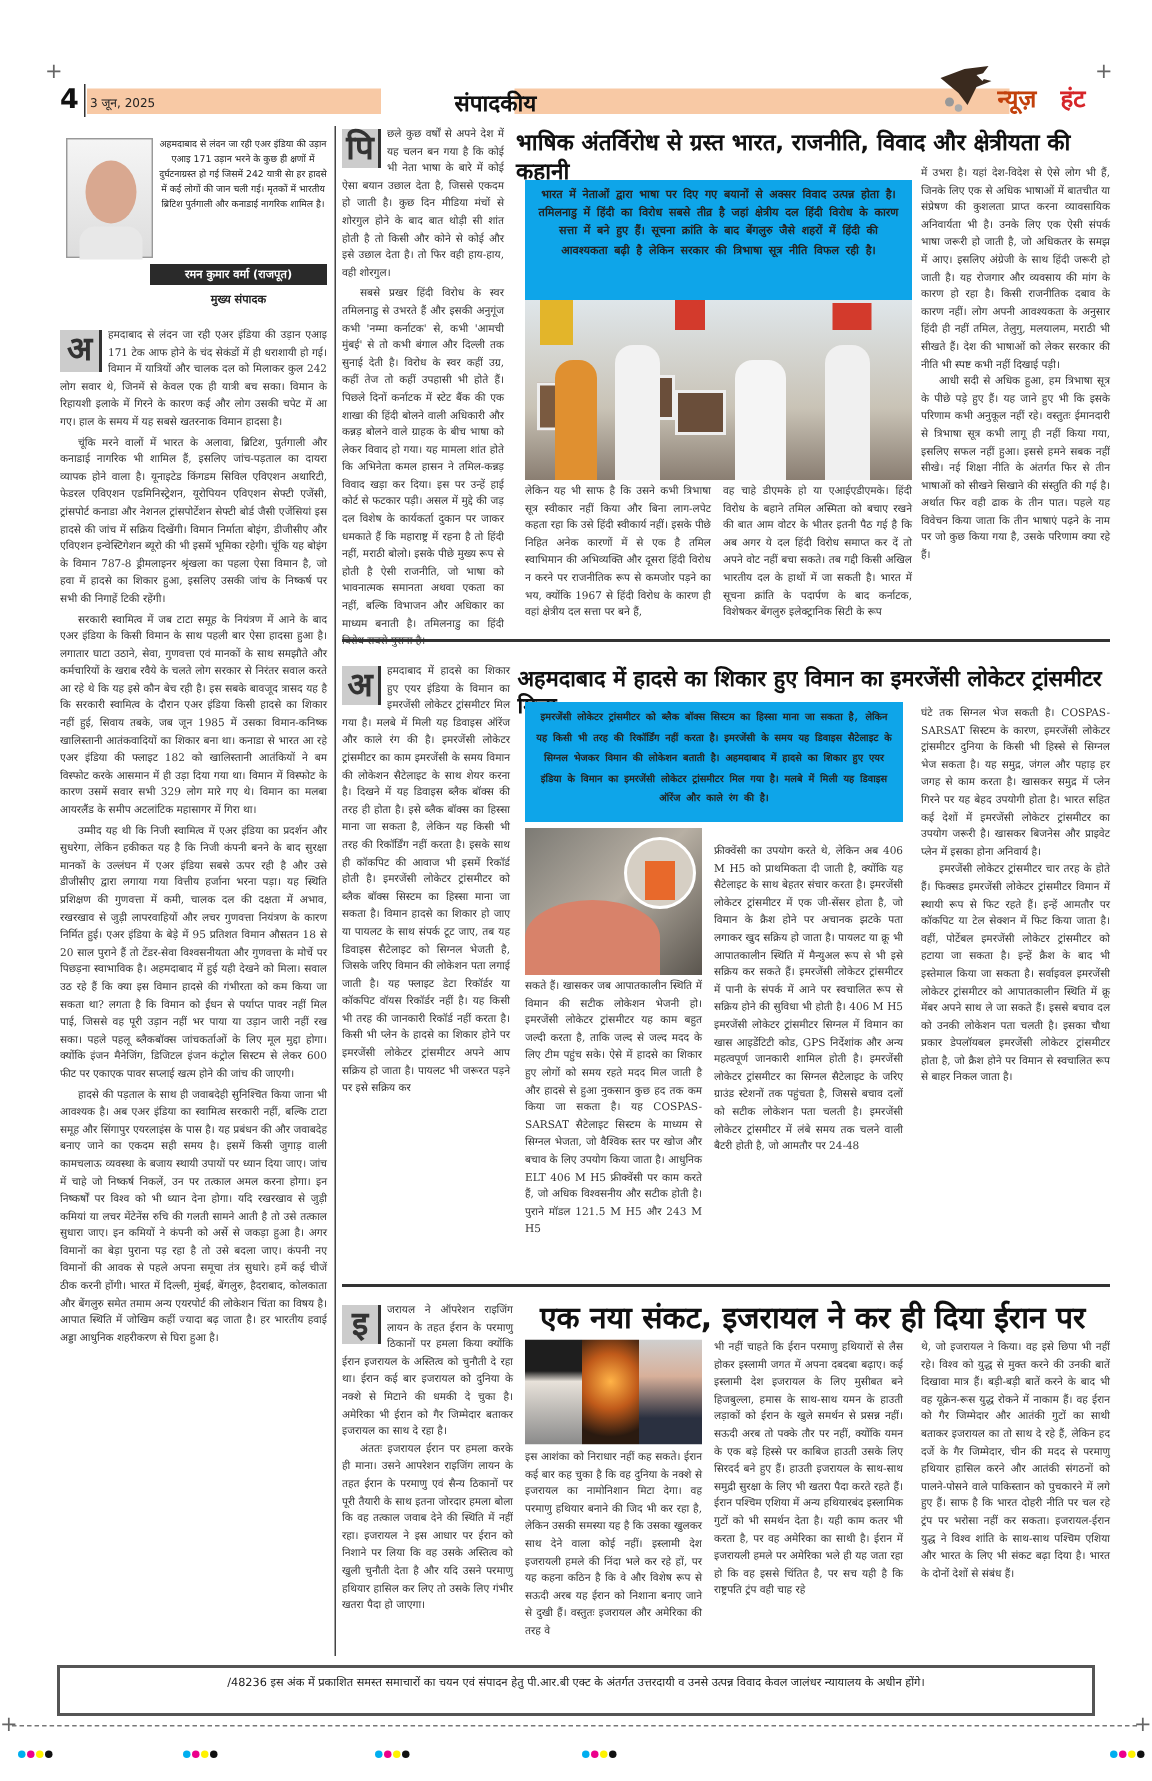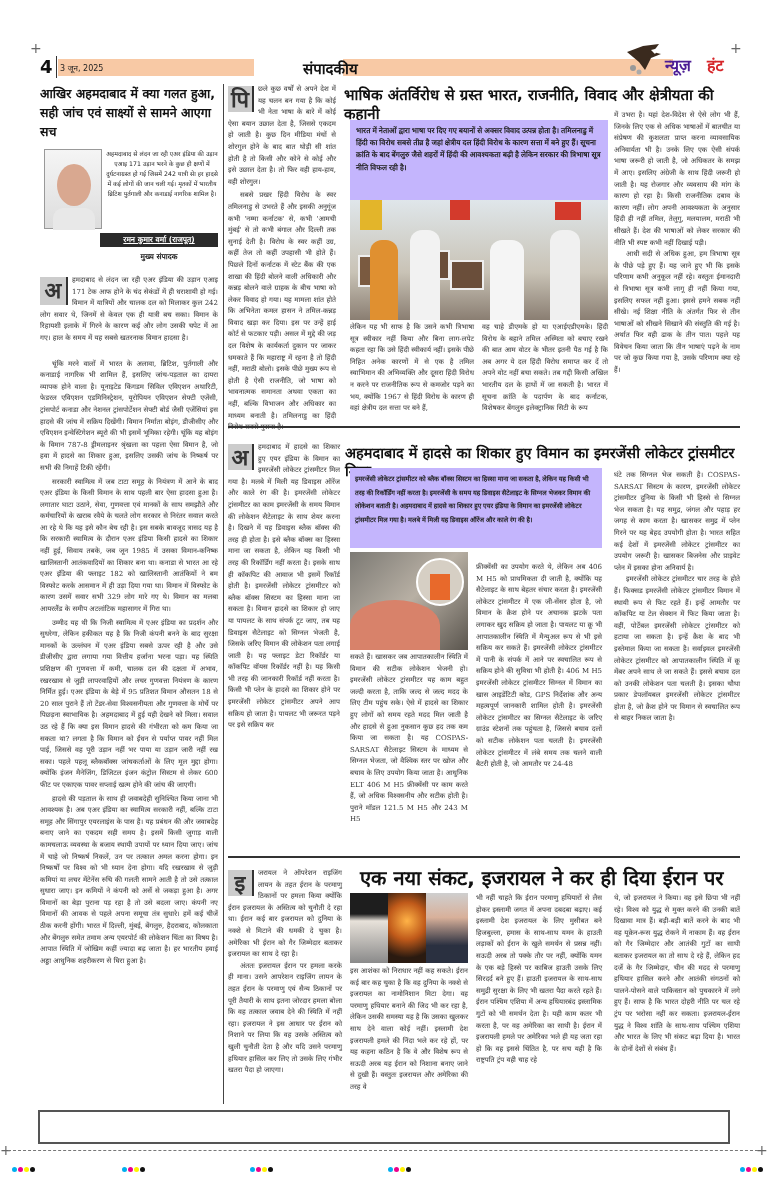--- a/index.html
+++ b/index.html
@@ -6,29 +6,29 @@
   body { width: 768px; height: 1187px; background: #fff; font-family: "DejaVu Serif", serif; color: #222; position: relative; overflow: hidden; }
   .crop { position: absolute; color: #666; font-size: 14px; font-family: "DejaVu Sans", sans-serif; }
   .header { position: absolute; left: 40px; top: 56px; width: 690px; height: 22px; }
   .hband-l { position: absolute; left: 18px; top: 3px; width: 196px; height: 17px; background: #f8c9a5; }
   .hband-r { position: absolute; left: 303px; top: 3px; width: 330px; height: 17px; background: #f8c9a5; }
   .pg-num { position: absolute; left: 0; top: 0; font: bold 18px "DejaVu Sans", sans-serif; color: #111; border-right: 1px solid #333; padding-right: 3px; line-height: 22px; }
   .pg-date { position: absolute; left: 20px; top: 6px; font-size: 8px; font-family: "DejaVu Sans", sans-serif; }
   .section { position: absolute; left: 263px; top: 2px; font: bold 15px "DejaVu Sans", sans-serif; color: #111; }
   .logo { position: absolute; left: 585px; top: -14px; width: 110px; height: 36px; }
   .logo .bird { position: absolute; left: 0; top: 0; width: 40px; height: 34px; }
-  .logo .t1 { position: absolute; left: 40px; top: 12px; font: bold 16px "DejaVu Sans", sans-serif; color: #4c1d95; }
+  .logo .t1 { position: absolute; left: 40px; top: 12px; font: bold 16px "DejaVu Sans", sans-serif; color: #c2410c; }
   .logo .t2 { position: absolute; left: 82px; top: 12px; font: bold 16px "DejaVu Sans", sans-serif; color: #d6262a; }
   .vrule { position: absolute; width: 1px; background: #444; }
   .hrule { position: absolute; height: 2px; background: #333; }
   .headline { font-family: "DejaVu Sans", sans-serif; font-weight: bold; color: #111; line-height: 1.25; }
   .body-text { font-size: 7px; line-height: 11.6px; color: #333; text-align: justify; }
   .para { text-indent: 12px; margin-bottom: 2px; }
   .dropcap { float: left; width: 28px; height: 28px; background: #ccc; margin: 2px 4px 0 0; font: bold 22px "DejaVu Sans", sans-serif; text-align: center; line-height: 28px; border-right: 2px solid #333; }
-  .pull { background: #c4b5fd; font-family: Liberation Sans, sans-serif; font-weight: bold; color: #222; text-align: left; }
+  .pull { background: #0ea5e9; font-family: Liberation Mono, monospace; font-weight: bold; color: #222; text-align: center; }
   .photo { position: absolute; overflow: hidden; }
   .footer-box { position: absolute; left: 38px; top: 1110px; width: 692px; height: 34px; border: 2px solid #555; font-size: 7.5px; text-align: center; line-height: 13px; padding-top: 3px; font-family: "DejaVu Sans", sans-serif; }
   .dash { position: absolute; left: 8px; top: 1150px; width: 750px; border-top: 1px dashed #777; }
   .regmarks { position: absolute; top: 1157px; height: 6px; }
   .regmarks span { display: inline-block; width: 5px; height: 5px; border-radius: 50%; margin-right: 1px; }
 </style>
 </head>
 <body>
 
 <div class="crop" style="left:30px;top:40px;">+</div>
@@ -48,33 +48,32 @@
       <path d="M26 8 L34 6 L30 12 Z" fill="#fff"></path>
       <circle cx="8" cy="26" r="3" fill="#999"></circle>
         <circle cx="14" cy="30" r="2.5" fill="#aaa"></circle>
     </svg>
     <span class="t1">न्यूज़</span>
     <span class="t2">हंट</span>
   </div>
 </div>
 
 <div style="position:absolute;left:40px;top:84px;width:178px;">
-  <div class="headline" style="font-size:12.5px;line-height:19px;">आखिर अहमदाबाद में क्या गलत हुआ, सही जांच एवं साक्ष्यों से सामने आएगा सच</div>
   <div style="position:relative;height:130px;margin-top:4px;">
     <div style="position:absolute;left:4px;top:4px;width:58px;height:80px;background:linear-gradient(#f5f5f5,#ddd);border:1px solid #999;">
       <div style="position:absolute;left:12px;top:14px;width:34px;height:42px;border-radius:50%;background:#d9a890;"></div>
       <div style="position:absolute;left:8px;top:58px;width:42px;height:22px;background:#e8e8e8;border-radius:10px 10px 0 0;"></div>
     </div>
     <div style="position:absolute;left:66px;top:4px;width:112px;font-size:6.2px;line-height:10px;text-align:center;font-family:'DejaVu Sans',sans-serif;">अहमदाबाद से लंदन जा रही एअर इंडिया की उड़ान एआइ 171 उड़ान भरने के कुछ ही क्षणों में दुर्घटनाग्रस्त हो गई जिसमें 242 यात्री सेा हर हादसे में कई लोगों की जान चली गई। मृतकों में भारतीय ब्रिटिश पुर्तगाली और कनाडाई नागरिक शामिल है।</div>
-    <div style="position:absolute;left:60px;top:88px;width:118px;height:14px;background:#2a2a2a;color:#fff;font-size:7.5px;text-align:center;line-height:14px;font-family:'DejaVu Sans',sans-serif;font-weight:bold;text-decoration:underline;">रमन कुमार वर्मा (राजपूत)</div>
+    <div style="position:absolute;left:60px;top:88px;width:118px;height:14px;background:#2a2a2a;color:#fff;font-size:7.5px;text-align:center;line-height:14px;font-family:'DejaVu Sans',sans-serif;font-weight:bold;">रमन कुमार वर्मा (राजपूत)</div>
     <div style="position:absolute;left:60px;top:106px;width:118px;font-size:7.5px;text-align:center;font-weight:bold;font-family:'DejaVu Sans',sans-serif;">मुख्य संपादक</div>
   </div>
   <div class="body-text">
     <div class="dropcap">अ</div>
-    <p style="margin-bottom:14px;">हमदाबाद से लंदन जा रही एअर इंडिया की उड़ान एआइ 171 टेक आफ होने के चंद सेकंडों में ही धराशायी हो गई। विमान में यात्रियों और चालक दल को मिलाकर कुल 242 लोग सवार थे, जिनमें से केवल एक ही यात्री बच सका। विमान के रिहायशी इलाके में गिरने के कारण कई और लोग उसकी चपेट में आ गए। हाल के समय में यह सबसे खतरनाक विमान हादसा है।</p>
+    <p style="margin-bottom:2px;">हमदाबाद से लंदन जा रही एअर इंडिया की उड़ान एआइ 171 टेक आफ होने के चंद सेकंडों में ही धराशायी हो गई। विमान में यात्रियों और चालक दल को मिलाकर कुल 242 लोग सवार थे, जिनमें से केवल एक ही यात्री बच सका। विमान के रिहायशी इलाके में गिरने के कारण कई और लोग उसकी चपेट में आ गए। हाल के समय में यह सबसे खतरनाक विमान हादसा है।</p>
     <p class="para">चूंकि मरने वालों में भारत के अलावा, ब्रिटिश, पुर्तगाली और कनाडाई नागरिक भी शामिल हैं, इसलिए जांच-पड़ताल का दायरा व्यापक होने वाला है। यूनाइटेड किंगडम सिविल एविएशन अथारिटी, फेडरल एविएशन एडमिनिस्ट्रेशन, यूरोपियन एविएशन सेफ्टी एजेंसी, ट्रांसपोर्ट कनाडा और नेशनल ट्रांसपोर्टेशन सेफ्टी बोर्ड जैसी एजेंसियां इस हादसे की जांच में सक्रिय दिखेंगी। विमान निर्माता बोइंग, डीजीसीए और एविएशन इन्वेस्टिगेशन ब्यूरो की भी इसमें भूमिका रहेगी। चूंकि यह बोइंग के विमान 787-8 ड्रीमलाइनर श्रृंखला का पहला ऐसा विमान है, जो हवा में हादसे का शिकार हुआ, इसलिए उसकी जांच के निष्कर्ष पर सभी की निगाहें टिकी रहेंगी।</p>
     <p class="para">सरकारी स्वामित्व में जब टाटा समूह के नियंत्रण में आने के बाद एअर इंडिया के किसी विमान के साथ पहली बार ऐसा हादसा हुआ है। लगातार घाटा उठाने, सेवा, गुणवत्ता एवं मानकों के साथ समझौते और कर्मचारियों के खराब रवैये के चलते लोग सरकार से निरंतर सवाल करते आ रहे थे कि यह इसे कौन बेच रही है। इस सबके बावजूद त्रासद यह है कि सरकारी स्वामित्व के दौरान एअर इंडिया किसी हादसे का शिकार नहीं हुई, सिवाय तबके, जब जून 1985 में उसका विमान-कनिष्क खालिस्तानी आतंकवादियों का शिकार बना था। कनाडा से भारत आ रहे एअर इंडिया की फ्लाइट 182 को खालिस्तानी आतंकियों ने बम विस्फोट करके आसमान में ही उड़ा दिया गया था। विमान में विस्फोट के कारण उसमें सवार सभी 329 लोग मारे गए थे। विमान का मलबा आयरलैंड के समीप अटलांटिक महासागर में गिरा था।</p>
     <p class="para">उम्मीद यह थी कि निजी स्वामित्व में एअर इंडिया का प्रदर्शन और सुधरेगा, लेकिन हकीकत यह है कि निजी कंपनी बनने के बाद सुरक्षा मानकों के उल्लंघन में एअर इंडिया सबसे ऊपर रही है और उसे डीजीसीए द्वारा लगाया गया वित्तीय हर्जाना भरना पड़ा। यह स्थिति प्रशिक्षण की गुणवत्ता में कमी, चालक दल की दक्षता में अभाव, रखरखाव से जुड़ी लापरवाहियों और लचर गुणवत्ता नियंत्रण के कारण निर्मित हुई। एअर इंडिया के बेड़े में 95 प्रतिशत विमान औसतन 18 से 20 साल पुराने हैं तो टेंडर-सेवा विश्वसनीयता और गुणवत्ता के मोर्चे पर पिछड़ना स्वाभाविक है। अहमदाबाद में हुई यही देखने को मिला। सवाल उठ रहे हैं कि क्या इस विमान हादसे की गंभीरता को कम किया जा सकता था? लगता है कि विमान को ईंधन से पर्याप्त पावर नहीं मिल पाई, जिससे वह पूरी उड़ान नहीं भर पाया या उड़ान जारी नहीं रख सका। पहले पहलू ब्लैकबॉक्स जांचकर्ताओं के लिए मूल मुद्दा होगा। क्योंकि इंजन मैनेजिंग, डिजिटल इंजन कंट्रोल सिस्टम से लेकर 600 फीट पर एकाएक पावर सप्लाई खत्म होने की जांच की जाएगी।</p>
     <p class="para">हादसे की पड़ताल के साथ ही जवाबदेही सुनिश्चित किया जाना भी आवश्यक है। अब एअर इंडिया का स्वामित्व सरकारी नहीं, बल्कि टाटा समूह और सिंगापुर एयरलाइंस के पास है। यह प्रबंधन की और जवाबदेह बनाए जाने का एकदम सही समय है। इसमें किसी जुगाड़ वाली कामचलाऊ व्यवस्था के बजाय स्थायी उपायों पर ध्यान दिया जाए। जांच में चाहे जो निष्कर्ष निकलें, उन पर तत्काल अमल करना होगा। इन निष्कर्षों पर विश्व को भी ध्यान देना होगा। यदि रखरखाव से जुड़ी कमियां या लचर मेंटेनेंस रुचि की गलती सामने आती है तो उसे तत्काल सुधारा जाए। इन कमियों ने कंपनी को अर्से से जकड़ा हुआ है। अगर विमानों का बेड़ा पुराना पड़ रहा है तो उसे बदला जाए। कंपनी नए विमानों की आवक से पहले अपना समूचा तंत्र सुधारे। हमें कई चीजें ठीक करनी होंगी। भारत में दिल्ली, मुंबई, बेंगलुरु, हैदराबाद, कोलकाता और बेंगलुरु समेत तमाम अन्य एयरपोर्ट की लोकेशन चिंता का विषय है। आपात स्थिति में जोखिम कहीं ज्यादा बढ़ जाता है। हर भारतीय हवाई अड्डा आधुनिक शहरीकरण से घिरा हुआ है।</p>
   </div>
 </div>
 <div class="vrule" style="left:223px;top:84px;height:1020px;"></div>
 
 <div class="headline" style="position:absolute;left:344px;top:86px;width:396px;font-size:15px;">भाषिक अंतर्विरोध से ग्रस्त भारत, राजनीति, विवाद और क्षेत्रीयता की कहानी</div>
 <div style="position:absolute;left:228px;top:84px;width:108px;" class="body-text">
@@ -131,19 +130,20 @@
 <div class="photo" style="position:absolute;left:350px;top:893px;width:118px;height:70px;">
   <div style="position:absolute;left:0;top:0;width:38px;height:70px;background:linear-gradient(#1e1e1e 0%,#1e1e1e 30%,#e8e2da 40%,#8a8a8a 100%);"></div>
   <div style="position:absolute;left:38px;top:0;width:38px;height:70px;background:radial-gradient(circle at 50% 40%,#ffb347 0%,#c05a1a 40%,#2a1a10 80%);"></div>
   <div style="position:absolute;left:76px;top:0;width:42px;height:70px;background:linear-gradient(#cfcfcf 0%,#d8b09a 35%,#2a3040 75%);"></div>
 </div>
 <div class="body-text" style="position:absolute;left:350px;top:966px;width:118px;">इस आशंका को निराधार नहीं कह सकते। ईरान कई बार कह चुका है कि वह दुनिया के नक्शे से इजरायल का नामोनिशान मिटा देगा। वह परमाणु हथियार बनाने की जिद भी कर रहा है, लेकिन उसकी समस्या यह है कि उसका खुलकर साथ देने वाला कोई नहीं। इस्लामी देश इजरायली हमले की निंदा भले कर रहे हों, पर यह कहना कठिन है कि वे और विशेष रूप से सऊदी अरब यह ईरान को निशाना बनाए जाने से दुखी हैं। वस्तुतः इजरायल और अमेरिका की तरह वे</div>
 <div class="body-text" style="position:absolute;left:476px;top:893px;width:126px;">भी नहीं चाहते कि ईरान परमाणु हथियारों से लैस होकर इस्लामी जगत में अपना दबदबा बढ़ाए। कई इस्लामी देश इजरायल के लिए मुसीबत बने हिजबुल्ला, हमास के साथ-साथ यमन के हाउती लड़ाकों को ईरान के खुले समर्थन से प्रसन्न नहीं। सऊदी अरब तो पक्के तौर पर नहीं, क्योंकि यमन के एक बड़े हिस्से पर काबिज हाउती उसके लिए सिरदर्द बने हुए हैं। हाउती इजरायल के साथ-साथ समुद्री सुरक्षा के लिए भी खतरा पैदा करते रहते हैं। ईरान पश्चिम एशिया में अन्य हथियारबंद इस्लामिक गुटों को भी समर्थन देता है। यही काम कतर भी करता है, पर वह अमेरिका का साथी है। ईरान में इजरायली हमले पर अमेरिका भले ही यह जता रहा हो कि वह इससे चिंतित है, पर सच यही है कि राष्ट्रपति ट्रंप वही चाह रहे</div>
 <div class="body-text" style="position:absolute;left:614px;top:893px;width:126px;">थे, जो इजरायल ने किया। वह इसे छिपा भी नहीं रहे। विश्व को युद्ध से मुक्त करने की उनकी बातें दिखावा मात्र हैं। बड़ी-बड़ी बातें करने के बाद भी वह यूक्रेन-रूस युद्ध रोकने में नाकाम हैं। वह ईरान को गैर जिम्मेदार और आतंकी गुटों का साथी बताकर इजरायल का तो साथ दे रहे हैं, लेकिन हद दर्जे के गैर जिम्मेदार, चीन की मदद से परमाणु हथियार हासिल करने और आतंकी संगठनों को पालने-पोसने वाले पाकिस्तान को पुचकारने में लगे हुए हैं। साफ है कि भारत दोहरी नीति पर चल रहे ट्रंप पर भरोसा नहीं कर सकता। इजरायल-ईरान युद्ध ने विश्व शांति के साथ-साथ पश्चिम एशिया और भारत के लिए भी संकट बढ़ा दिया है। भारत के दोनों देशों से संबंध हैं।</div>
 
 <div class="footer-box">
+  <div>/48236 इस अंक में प्रकाशित समस्त समाचारों का चयन एवं संपादन हेतु पी.आर.बी एक्ट के अंतर्गत उत्तरदायी व उनसे उत्पन्न विवाद केवल जालंधर न्यायालय के अधीन होंगे।</div>
 </div>
 <div class="dash"></div>
 <div class="regmarks" style="left:12px;"><span style="background:#00aeef"></span><span style="background:#ec008c"></span><span style="background:#fff200"></span><span style="background:#111"></span></div>
 <div class="regmarks" style="left:122px;"><span style="background:#00aeef"></span><span style="background:#ec008c"></span><span style="background:#fff200"></span><span style="background:#111"></span></div>
 <div class="regmarks" style="left:250px;"><span style="background:#00aeef"></span><span style="background:#ec008c"></span><span style="background:#fff200"></span><span style="background:#111"></span></div>
 <div class="regmarks" style="left:388px;"><span style="background:#00aeef"></span><span style="background:#ec008c"></span><span style="background:#fff200"></span><span style="background:#111"></span></div>
 <div class="regmarks" style="left:740px;"><span style="background:#00aeef"></span><span style="background:#ec008c"></span><span style="background:#fff200"></span><span style="background:#111"></span></div>
 
 </body></html>

